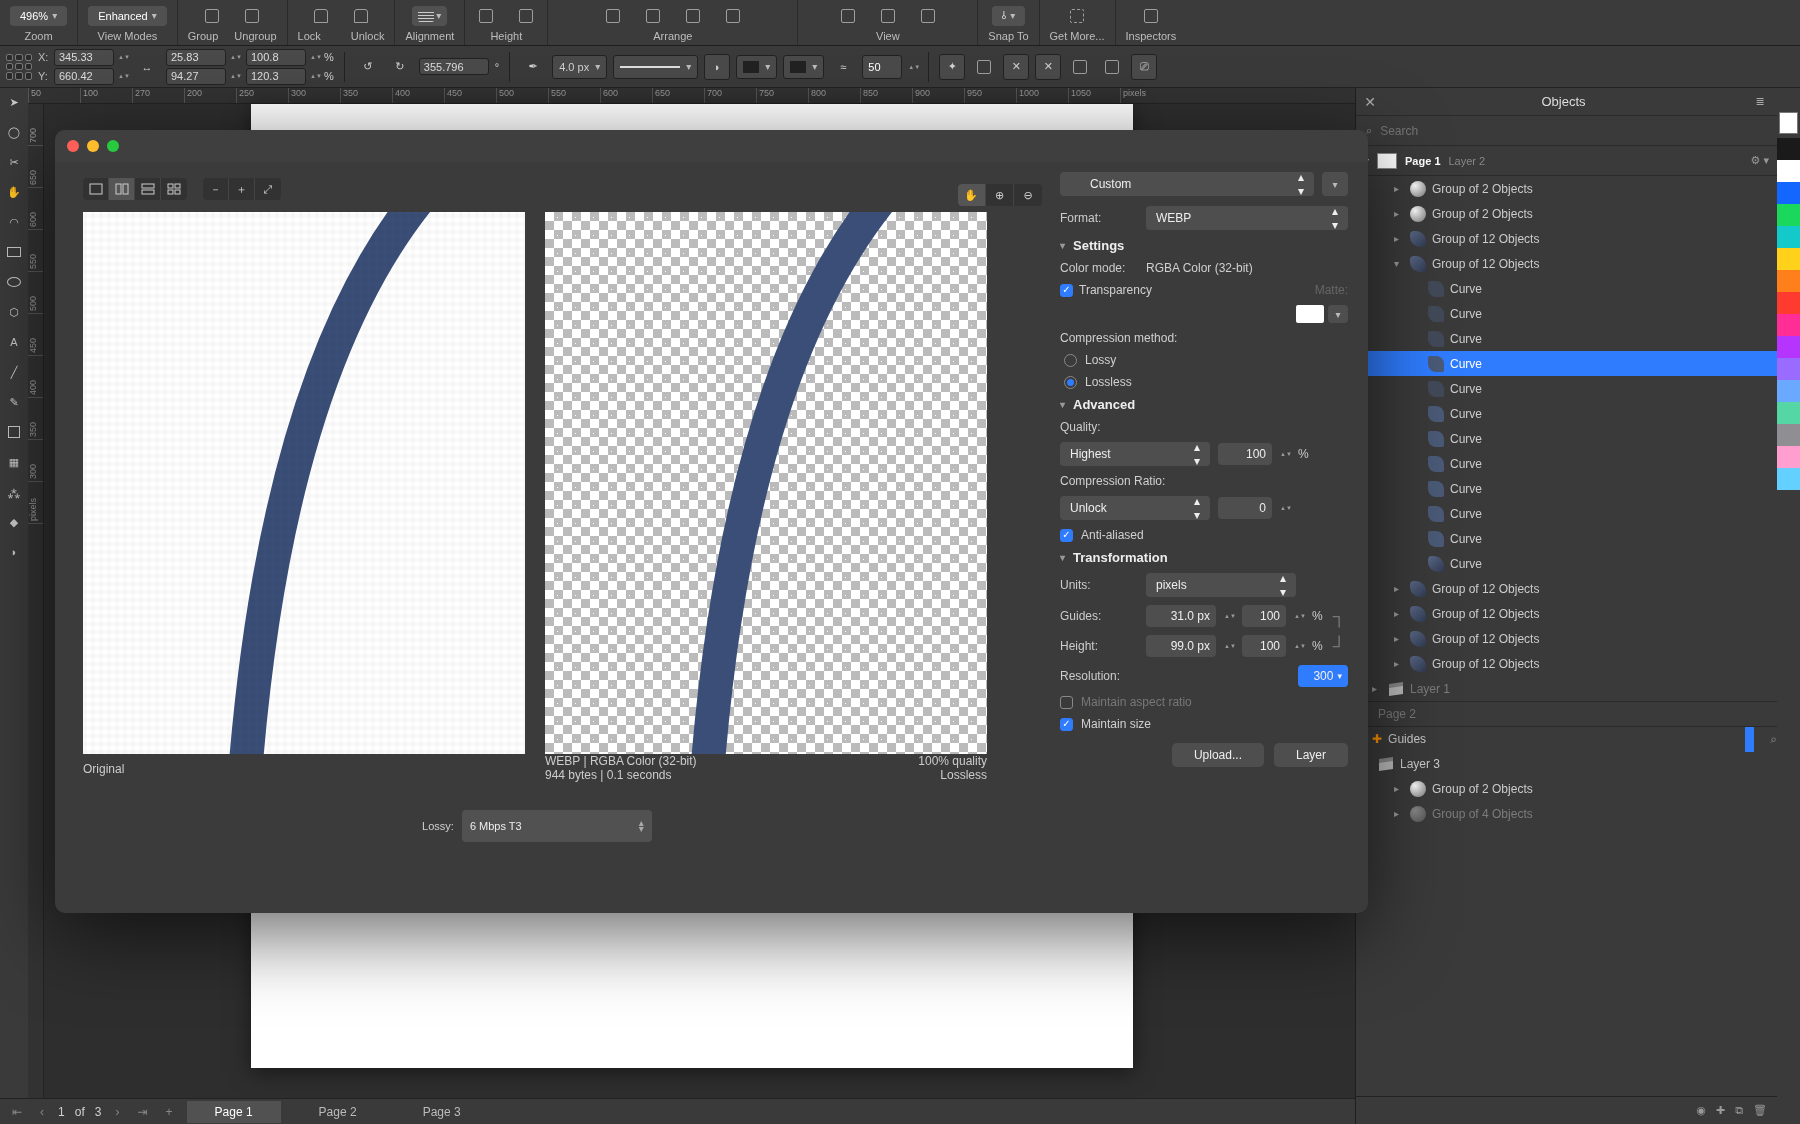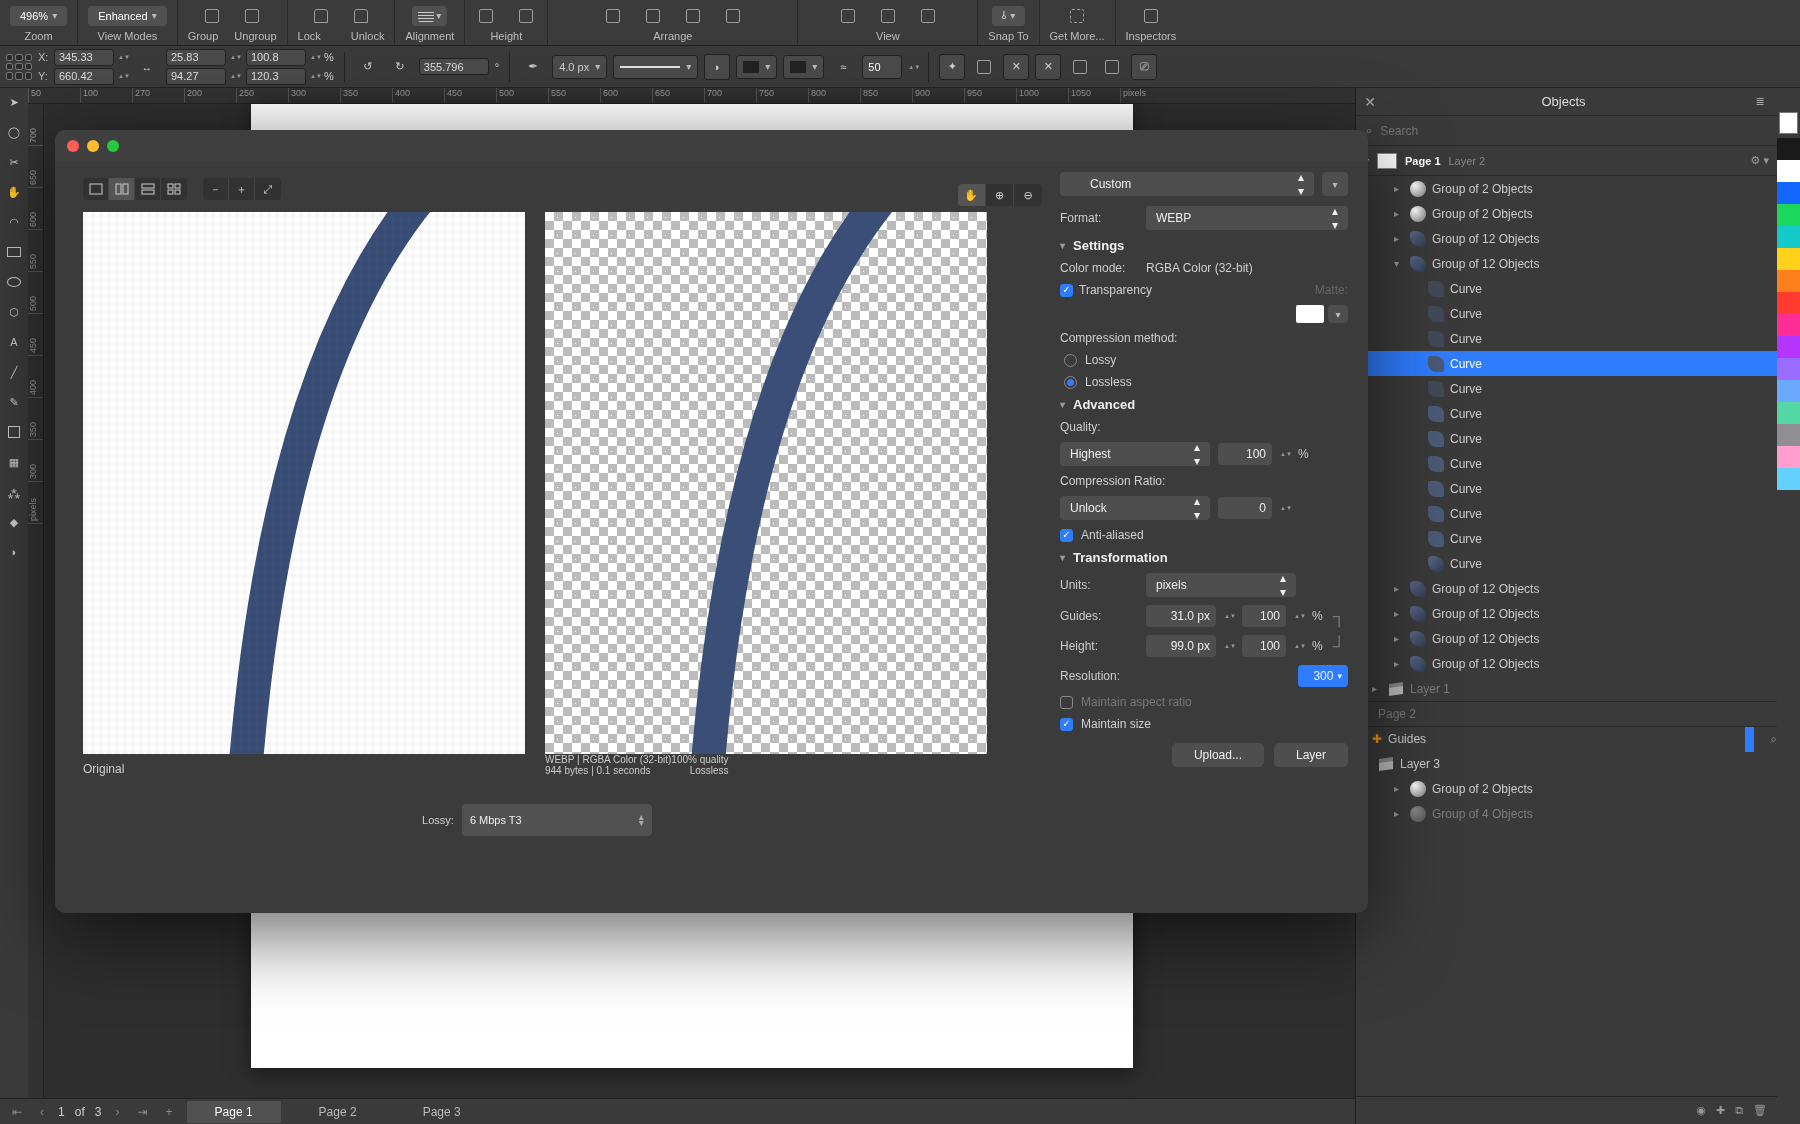--- a/index.html
+++ b/index.html
@@ -110,21 +110,21 @@
   background-image: linear-gradient(45deg,#bbb 25%,transparent 25%),linear-gradient(-45deg,#bbb 25%,transparent 25%),linear-gradient(45deg,transparent 75%,#bbb 75%),linear-gradient(-45deg,transparent 75%,#bbb 75%);
   background-size:18px 18px; background-position:0 0,0 9px,9px -9px,-9px 0; }
 .curve { position:absolute; left:10px; top:-30px; width:380px; height:620px; }
 .curve path { stroke:#3a4e77; stroke-width:34; fill:none; stroke-linecap:round; }
 .pv-img.pixelated .curve path { filter:blur(0.3px); }
 .pv-img.pixelated { image-rendering:pixelated; }
 .pv-img.pixelated::after { content:""; position:absolute; inset:0; background:
   repeating-linear-gradient(0deg, rgba(0,0,0,.02) 0 4px, transparent 4px 8px),
   repeating-linear-gradient(90deg, rgba(0,0,0,.02) 0 4px, transparent 4px 8px); }
 .pv-label { margin-top:8px; color:#ccc; font-size:12px; }
-.pv-info { display:flex; font-size:10px; color:#ccc; }
+.pv-info { display:flex; justify-content:space-between; font-size:12px; color:#ccc; }
 
 .speed-row { display:flex; align-items:center; gap:8px; margin-top:28px; justify-content:center; width:908px; }
 .drop { background:#515151; border-radius:4px; height:14px; display:flex; align-items:center; padding:16px 8px; gap:8px; color:#eee; min-width:170px; justify-content:space-between; }
 .drop .dc { font-size:10px; color:#aaa; display:flex; flex-direction:column; line-height:6px; }
 
 
 .rowtop { display:flex; gap:8px; align-items:center; margin-bottom:10px; justify-content:space-between; }
 .hand-group { display:flex; gap:0; background:#323232; border-radius:4px; overflow:hidden; }
 .hand-group .vb { width:28px; height:22px; }
 .drop-wide { background:#4e4e4e; border-radius:4px; height:24px; display:flex; align-items:center; padding:0 10px; justify-content:space-between; color:#eee; flex:1; }

